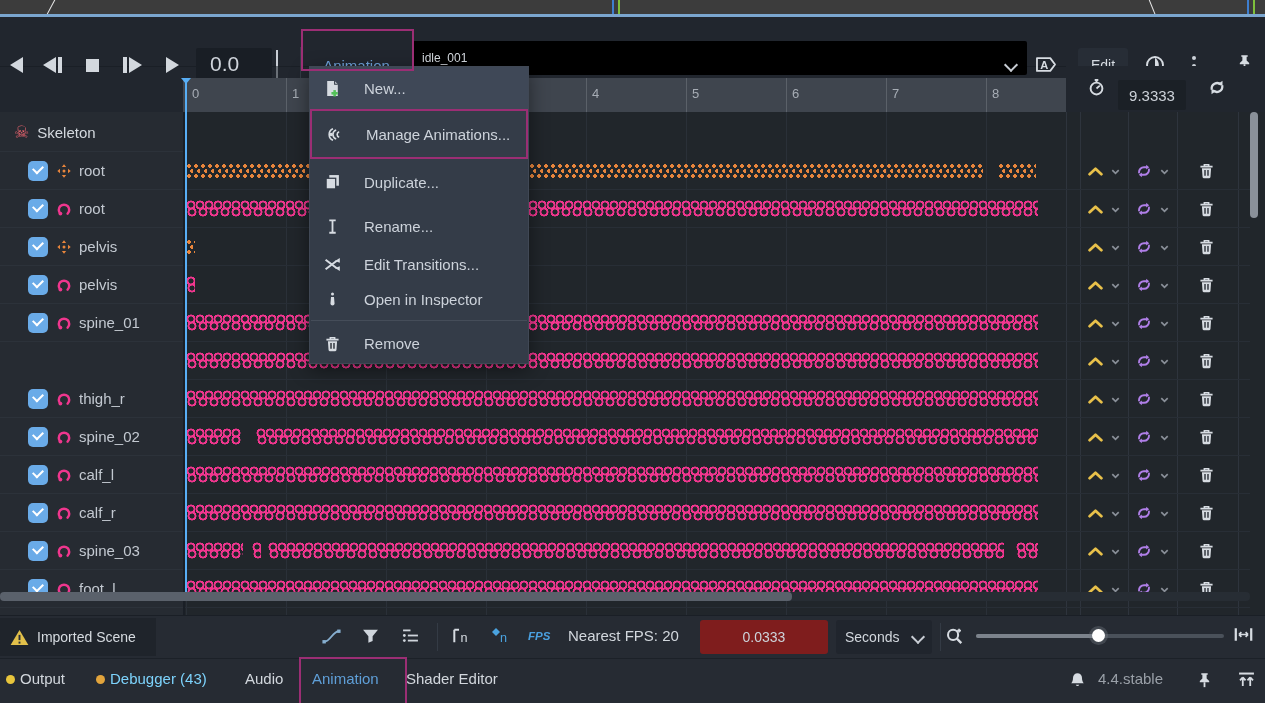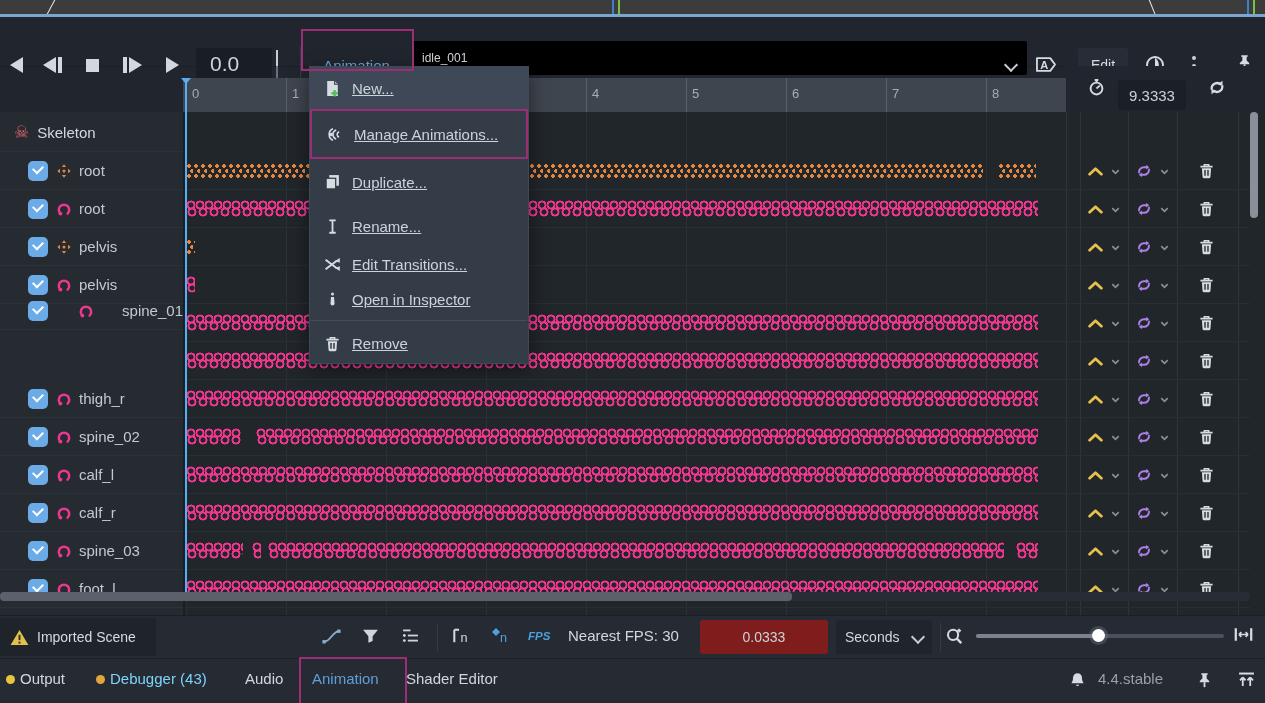--- a/index.html
+++ b/index.html
@@ -68,21 +68,21 @@
   #playhead{left:185px;top:78px;width:2px;height:514px;background:#58aef5;z-index:6;}
   #playhead-cap{left:181px;top:78px;width:0;height:0;border-left:5px solid transparent;border-right:5px solid transparent;border-top:6px solid #58aef5;z-index:6;}
   
   #hscroll{left:0;top:592px;width:1250px;height:9px;background:#272d34;border-radius:4px;z-index:8;}
   #hscroll-thumb{position:absolute;left:0;top:0;width:792px;height:9px;border-radius:4px;background:#5a616b;}
   #vscroll{left:1250px;top:112px;width:8px;height:480px;z-index:8;}
   #vscroll-thumb{position:absolute;left:0;top:0;width:8px;height:106px;border-radius:4px;background:#8a9099;}
   
   #anim-menu{left:309px;top:66px;width:220px;background:#343c48;border:1px solid #404855;box-sizing:border-box;
              box-shadow:0 6px 18px rgba(0,0,0,.45);z-index:50;}
-  .menu-item{display:flex;align-items:center;padding-left:13px;gap:11px;color:#cdd3db;font-size:15px;box-sizing:border-box;text-decoration:underline;}
+  .menu-item{display:flex;align-items:center;padding-left:13px;gap:23px;color:#cdd3db;font-size:15px;box-sizing:border-box;}
   .menu-item.hovered{background:#3f4857;}
   .menu-item.highlighted{border:2px solid #9b2e74;}
   .menu-sep{height:1px;background:#454d59;margin:3px 1px;}
   .mi-icon{width:18px;display:flex;justify-content:center;color:#c6ccd4;flex:none;}
   
   #bottom-toolbar{left:0;top:615px;width:1265px;height:43px;background:#262b33;border-top:1px solid #1a1f26;}
   #imported-scene{left:0;top:2px;width:156px;height:38px;background:#1f242b;display:flex;align-items:center;gap:8px;padding-left:10px;box-sizing:border-box;color:#d6dbe0;}
   #snap-input{left:700px;top:4px;width:128px;height:34px;background:#7f1d1d;border-radius:3px;display:flex;align-items:center;justify-content:center;color:#cdd3da;}
   #unit-select{left:836px;top:4px;width:96px;height:34px;background:#20252d;border-radius:3px;display:flex;align-items:center;justify-content:space-between;padding:0 9px;box-sizing:border-box;color:#d2d7dd;}
   #zoom-slider{left:976px;top:18px;width:248px;height:4px;border-radius:2px;background:#4a515a;}
@@ -758,21 +758,21 @@
         <div class="lrow" style="top: 154px;">
           <span class="cb"></span>
           <span class="ticon">
             <svg width="14" height="14" viewBox="0 0 14 14">
               <path d="M3.4 11.6 A5.2 5.2 0 1 1 10.6 11.6" fill="none" stroke="#f0368e" stroke-width="2.5" stroke-linecap="round"></path>
               <circle cx="3.4" cy="11.6" r="1.9" fill="#f0368e"></circle>
             </svg>
           </span>
           <span class="tname">pelvis</span>
         </div>
-        <div class="lrow" style="top: 180px; justify-content: space-between;">
+        <div class="lrow" style="top: 192px;">
           <span class="cb"></span>
           <span class="ticon">
             <svg width="14" height="14" viewBox="0 0 14 14">
               <path d="M3.4 11.6 A5.2 5.2 0 1 1 10.6 11.6" fill="none" stroke="#f0368e" stroke-width="2.5" stroke-linecap="round"></path>
               <circle cx="3.4" cy="11.6" r="1.9" fill="#f0368e"></circle>
             </svg>
           </span>
           <span class="tname">spine_01</span>
         </div>
         <div class="lrow" style="top: 268px;">
@@ -972,21 +972,21 @@
         <svg width="20" height="16" viewBox="0 0 19 15">
           <rect x="3" y="1" width="5.4" height="5.4" transform="rotate(45 5.7 3.7)" fill="#4aa3e0"></rect>
           <text x="9.5" y="13.5" font-size="12" fill="#4aa3e0">n</text>
         </svg>
       </div>
     <div class="icon-btn" style="left:528px;top:13px;">
         <svg width="28" height="13" viewBox="0 0 28 13">
           <text x="0" y="11" font-size="11.5" font-weight="bold" font-style="italic" fill="#4aa0e0">FPS</text>
         </svg>
       </div>
-    <div class="abs" style="left:568px;top:11px;font-size:15px;">Nearest FPS: 30</div>
+    <div class="abs" style="left:568px;top:11px;font-size:15px;">Nearest FPS: 20</div>
     <div class="abs" id="snap-input">0.0333</div>
     <div class="abs" id="unit-select">
       <span>Seconds</span>
       <span class="chev down" style="margin:0;color:#c8cdd4;"></span>
     </div>
     <div class="tb-sep" style="left:940px;top:7px;height:28px;"></div>
     <div class="icon-btn" style="left:946px;top:11px;">
         <svg width="18" height="18" viewBox="0 0 16 16">
           <circle cx="6.3" cy="7" r="4.5" fill="none" stroke="#d7dce2" stroke-width="1.8"></circle>
           <path d="M9.7 10.4 L13.6 14.3" stroke="#d7dce2" stroke-width="2.1"></path>

